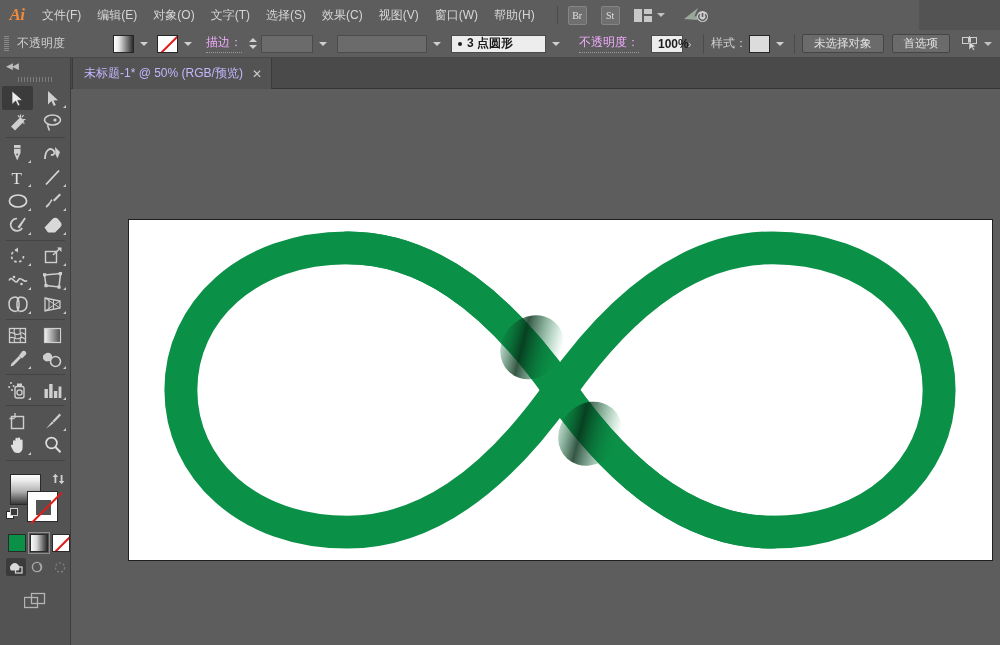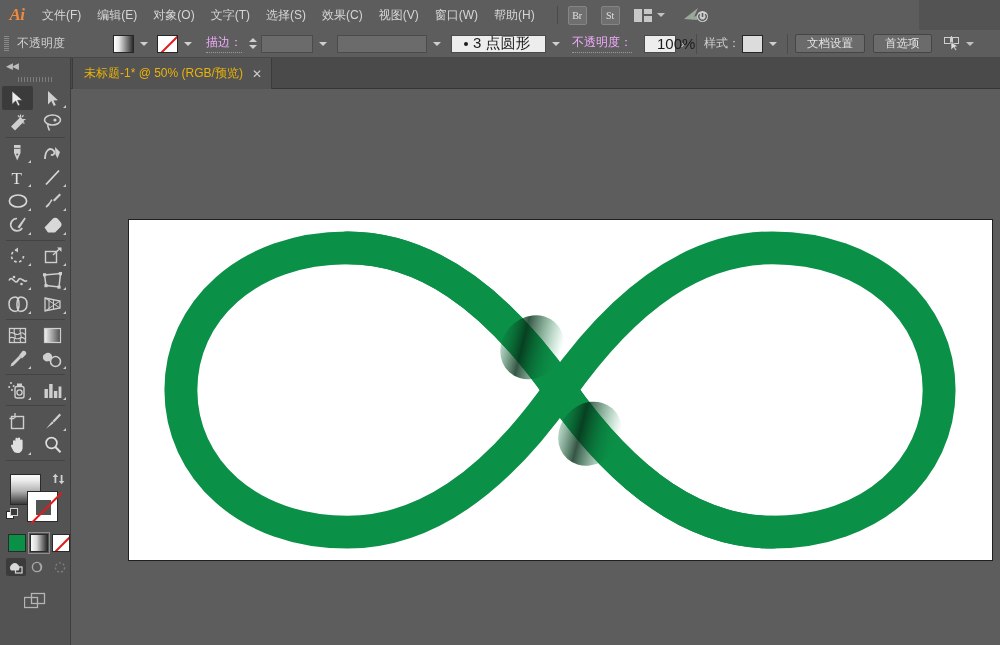--- a/index.html
+++ b/index.html
@@ -101,22 +101,22 @@
     border-left: 4px solid transparent; border-right: 4px solid transparent;
     border-top: 4px solid #d0d0d0;
   }
   .field {
     height: 18px; background: #6b6b6b; border: 1px solid #4b4b4b;
     color: #e6e6e6; font-size: 11px; display: flex; align-items: center;
     padding: 0 5px;
   }
   .field-light {
     height: 18px; background: #ededed; border: 1px solid #4b4b4b;
-    color: #1c1c1c; font-size: 15px; display: flex; align-items: center;
-    padding: 0 12px; gap: 5px;
+    color: #1c1c1c; font-size: 12px; display: flex; align-items: center;
+    padding: 0 6px; gap: 5px; font-weight: bold;
   }
   .dot-bullet {
     width: 4px; height: 4px; border-radius: 50%; background: #1c1c1c;
     flex: none;
   }
   .push-btn {
     height: 19px; padding: 0 11px; background: #6b6b6b;
     border: 1px solid #454545; border-radius: 2px; color: #e2e2e2;
     font-size: 11.5px; display: flex; align-items: center;
     white-space: nowrap;
@@ -130,21 +130,21 @@
   .tabbar {
     position: absolute; left: 0; top: 58px; width: 1000px; height: 31px;
     background: #4a4a4a; border-bottom: 1px solid #363636;
   }
   .doc-tab {
     position: absolute; left: 72px; top: 0; height: 31px;
     background: #535353; border-right: 1px solid #3b3b3b;
     border-left: 1px solid #3b3b3b;
     display: flex; align-items: center; padding: 0 9px 0 11px; gap: 9px;
   }
-  .doc-tab .title { color: #eab308; font-size: 12px; white-space: nowrap; }
+  .doc-tab .title { color: #c4b5fd; font-size: 12px; white-space: nowrap; }
   .doc-tab .closex {
     color: #cdcdcd; font-size: 12px; line-height: 1;
     font-family: "DejaVu Sans", sans-serif;
   }
 
   
   .toolpanel {
     position: absolute; left: 0; top: 58px; width: 71px; height: 587px;
     background: #535353; border-right: 1px solid #3d3d3d;
   }
@@ -302,33 +302,33 @@
 
     <div class="field" style="width:90px;margin-left:7px;"></div>
     <div class="dd-arrow"></div>
 
     <div class="field-light" style="width:95px;margin-left:7px;">
       <span class="dot-bullet"></span>
       <span>3 点圆形</span>
     </div>
     <div class="dd-arrow"></div>
 
-    <div class="opt-label-u" style="margin-left:9px;font-family:Liberation Mono, monospace;">不透明度：</div>
+    <div class="opt-label-u" style="margin-left:16px;font-family:Liberation Mono, monospace;">不透明度：</div>
     <div class="field-light" style="width:32px;margin-left:12px;">100%</div>
     <div class="chev-right">›</div>
 
     <div class="vsep"></div>
 
     <div class="opt-label">样式：</div>
     <div class="swatch-box swatch-white" style="margin-left:2px;"></div>
     <div class="dd-arrow"></div>
 
     <div class="vsep"></div>
 
-    <div class="push-btn">文档设置</div>
+    <div class="push-btn">未选择对象</div>
     <div class="push-btn" style="margin-left:8px;">首选项</div>
 
     <div style="display:flex;align-items:center;margin-left:12px;">
       <svg width="17" height="15" viewBox="0 0 17 15">
         <rect x="0.5" y="1.5" width="6" height="6" fill="none" stroke="#cfcfcf" stroke-width="1"></rect>
         <rect x="8.5" y="1.5" width="6" height="6" fill="none" stroke="#cfcfcf" stroke-width="1"></rect>
         <path d="M7.5 0 v9" stroke="#cfcfcf" stroke-width="1"></path>
         <path d="M7 6 L7 14 L9.5 11.5 L11.5 14.5 L12.8 13.6 L10.8 11 L14 10.5 Z" fill="#dedede" stroke="#5d5d5d" stroke-width="0.6"></path>
       </svg>
       <div class="caret"></div>

